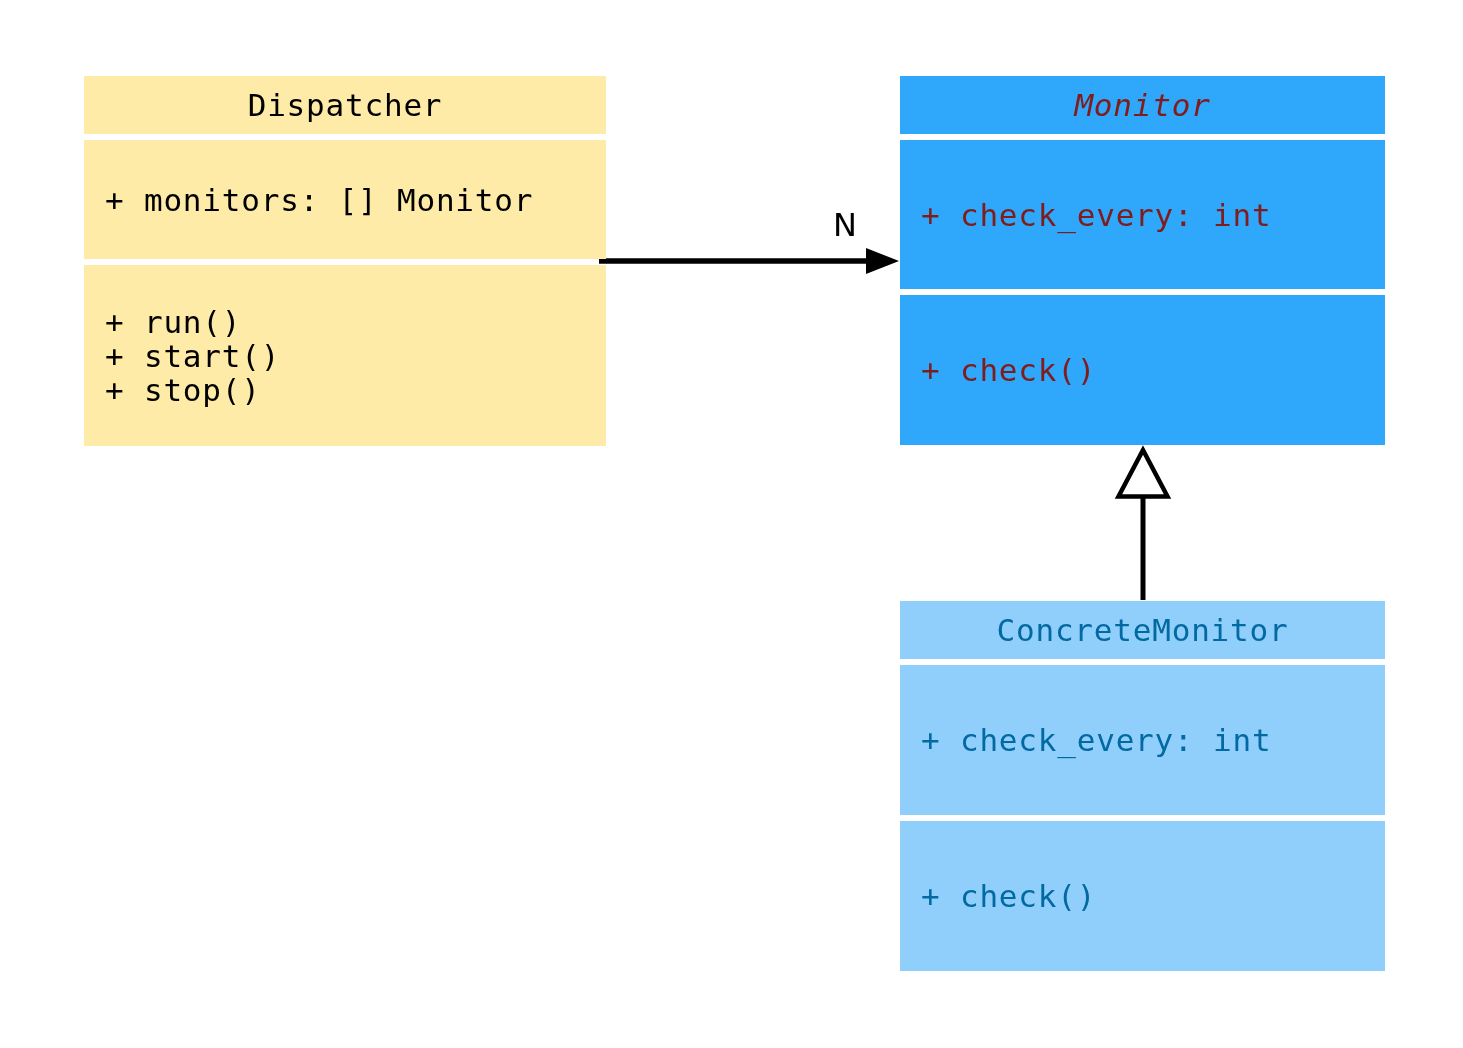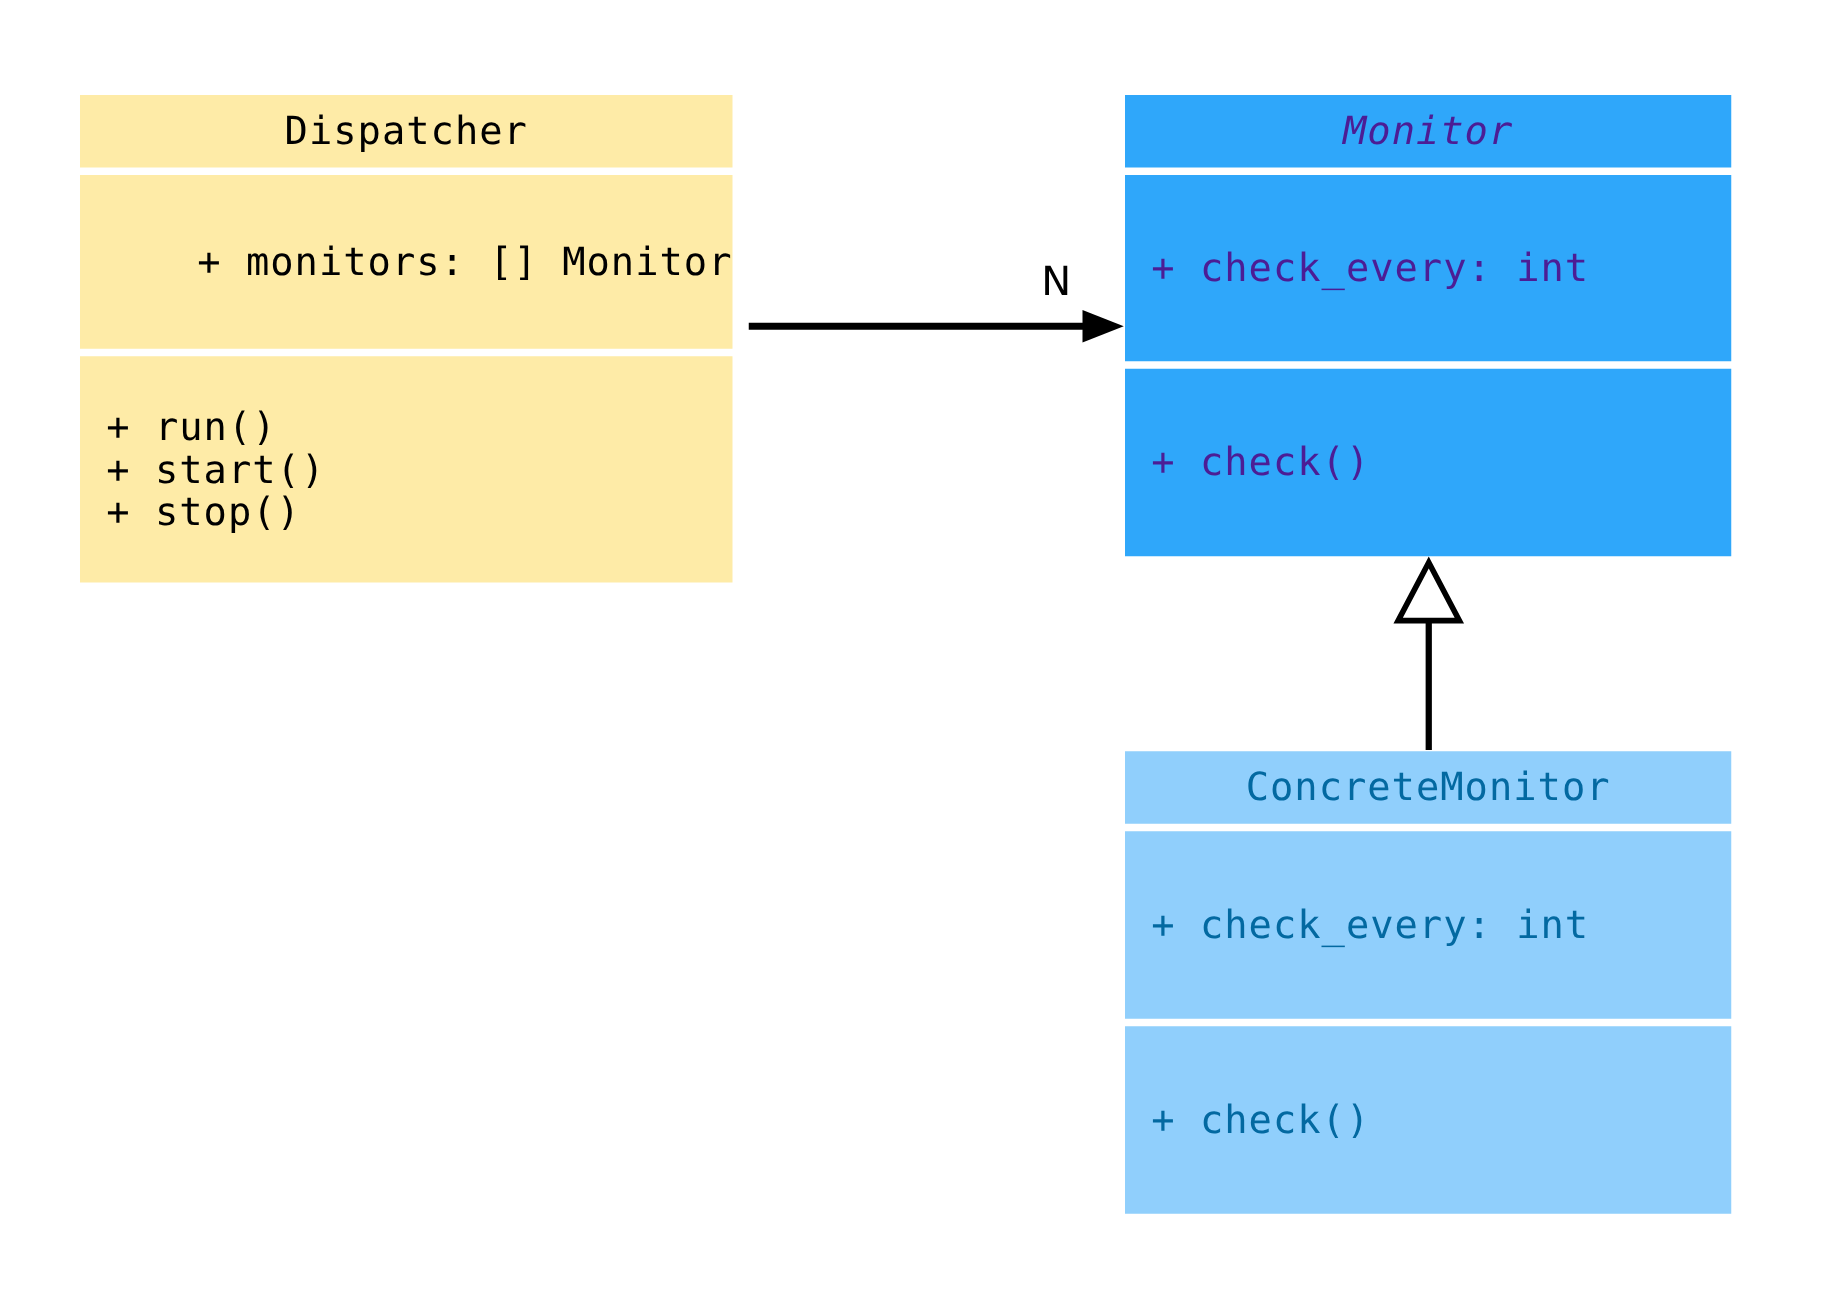--- a/index.html
+++ b/index.html
@@ -45,27 +45,27 @@
     padding-left: 21px;
     margin-top: 6px;
   }
   .member {
     font-size: 31px;
     letter-spacing: 0.8px;
     line-height: 34px;
     white-space: nowrap;
   }
   
-  .dispatcher { left: 64px; top: 76px; width: 522px; }
+  .dispatcher { left: 84px; top: 76px; width: 522px; }
   .dispatcher .compartment { background: #feeba7; color: #000000; }
-  .dispatcher .attrs   { height: 139px; align-items: flex-end; }
+  .dispatcher .attrs   { height: 119px; }
   .dispatcher .methods { height: 181px; }
   
   .monitor { left: 900px; top: 76px; width: 485px; }
-  .monitor .compartment { background: #2fa7fa; color: #4c1d95; }
+  .monitor .compartment { background: #2fa7fa; color: #7f1d1d; }
   .monitor .title { font-style: italic; }
   .monitor .attrs   { height: 149px; }
   .monitor .methods { height: 150px; }
   
   .concrete-monitor { left: 900px; top: 601px; width: 485px; }
   .concrete-monitor .compartment { background: #90cffc; color: #0369a1; }
   .concrete-monitor .attrs   { height: 150px; }
   .concrete-monitor .methods { height: 150px; }
   
   .edge-label-n {

